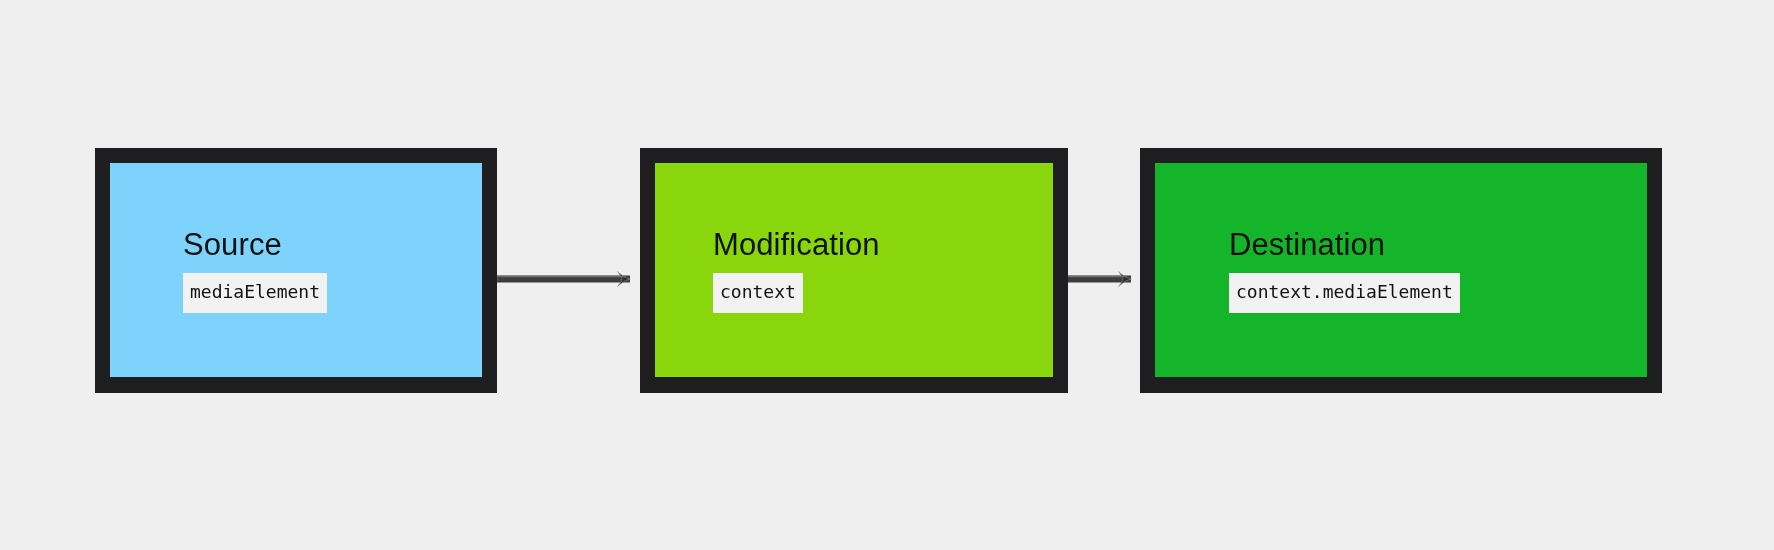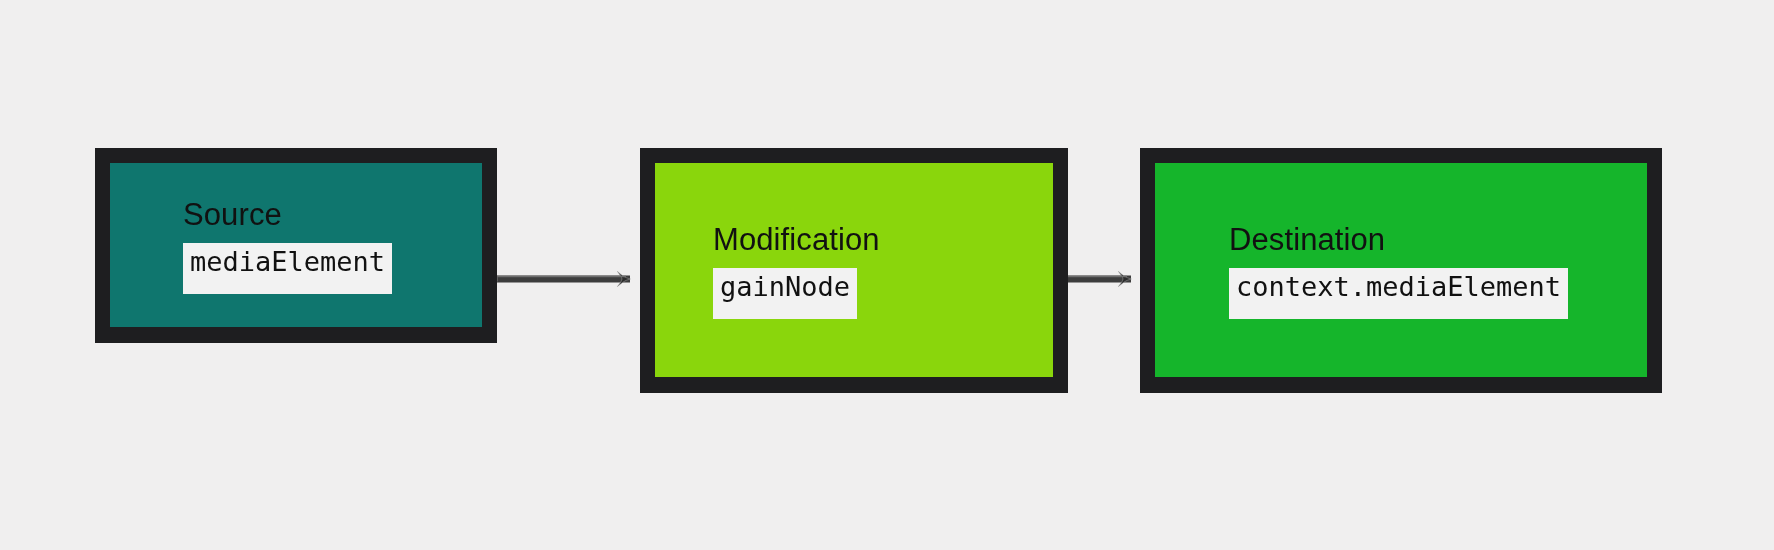--- a/index.html
+++ b/index.html
@@ -41,33 +41,33 @@
     letter-spacing: 0.1px;
     white-space: nowrap;
   }
 
   .node-code {
     margin-top: 10px;
     display: inline-block;
     background: #f2f2f2;
     color: #111111;
     font-family: "DejaVu Sans Mono", monospace;
-    font-size: 27px;
+    font-size: 18px;
     line-height: 36px;
     font-weight: 400;
-    padding: 1px 7px 14px 7px;
+    padding: 1px 7px 3px 7px;
     white-space: nowrap;
   }
 
   
   #node-source {
     left: 95px;  top: 148px;
-    width: 402px; height: 195px;
+    width: 402px; height: 245px;
     border-width: 15px 15px 16px 15px;
-    background: #0f766e;
+    background: #7dd3fc;
     padding-left: 73px;
   }
   #node-modification {
     left: 640px; top: 148px;
     width: 428px; height: 245px;
     border-width: 15px 15px 16px 15px;
     background: #8ad60c;
     padding-left: 58px;
   }
   #node-destination {
@@ -116,21 +116,21 @@
     </g>
   </svg>
 
   <div class="node" id="node-source">
     <div class="node-title">Source</div>
     <div class="node-code">mediaElement</div>
   </div>
 
   <div class="node" id="node-modification">
     <div class="node-title">Modification</div>
-    <div class="node-code">gainNode</div>
+    <div class="node-code">context</div>
   </div>
 
   <div class="node" id="node-destination">
     <div class="node-title">Destination</div>
     <div class="node-code">context.mediaElement</div>
   </div>
 
 </div>
 
 </body></html>

